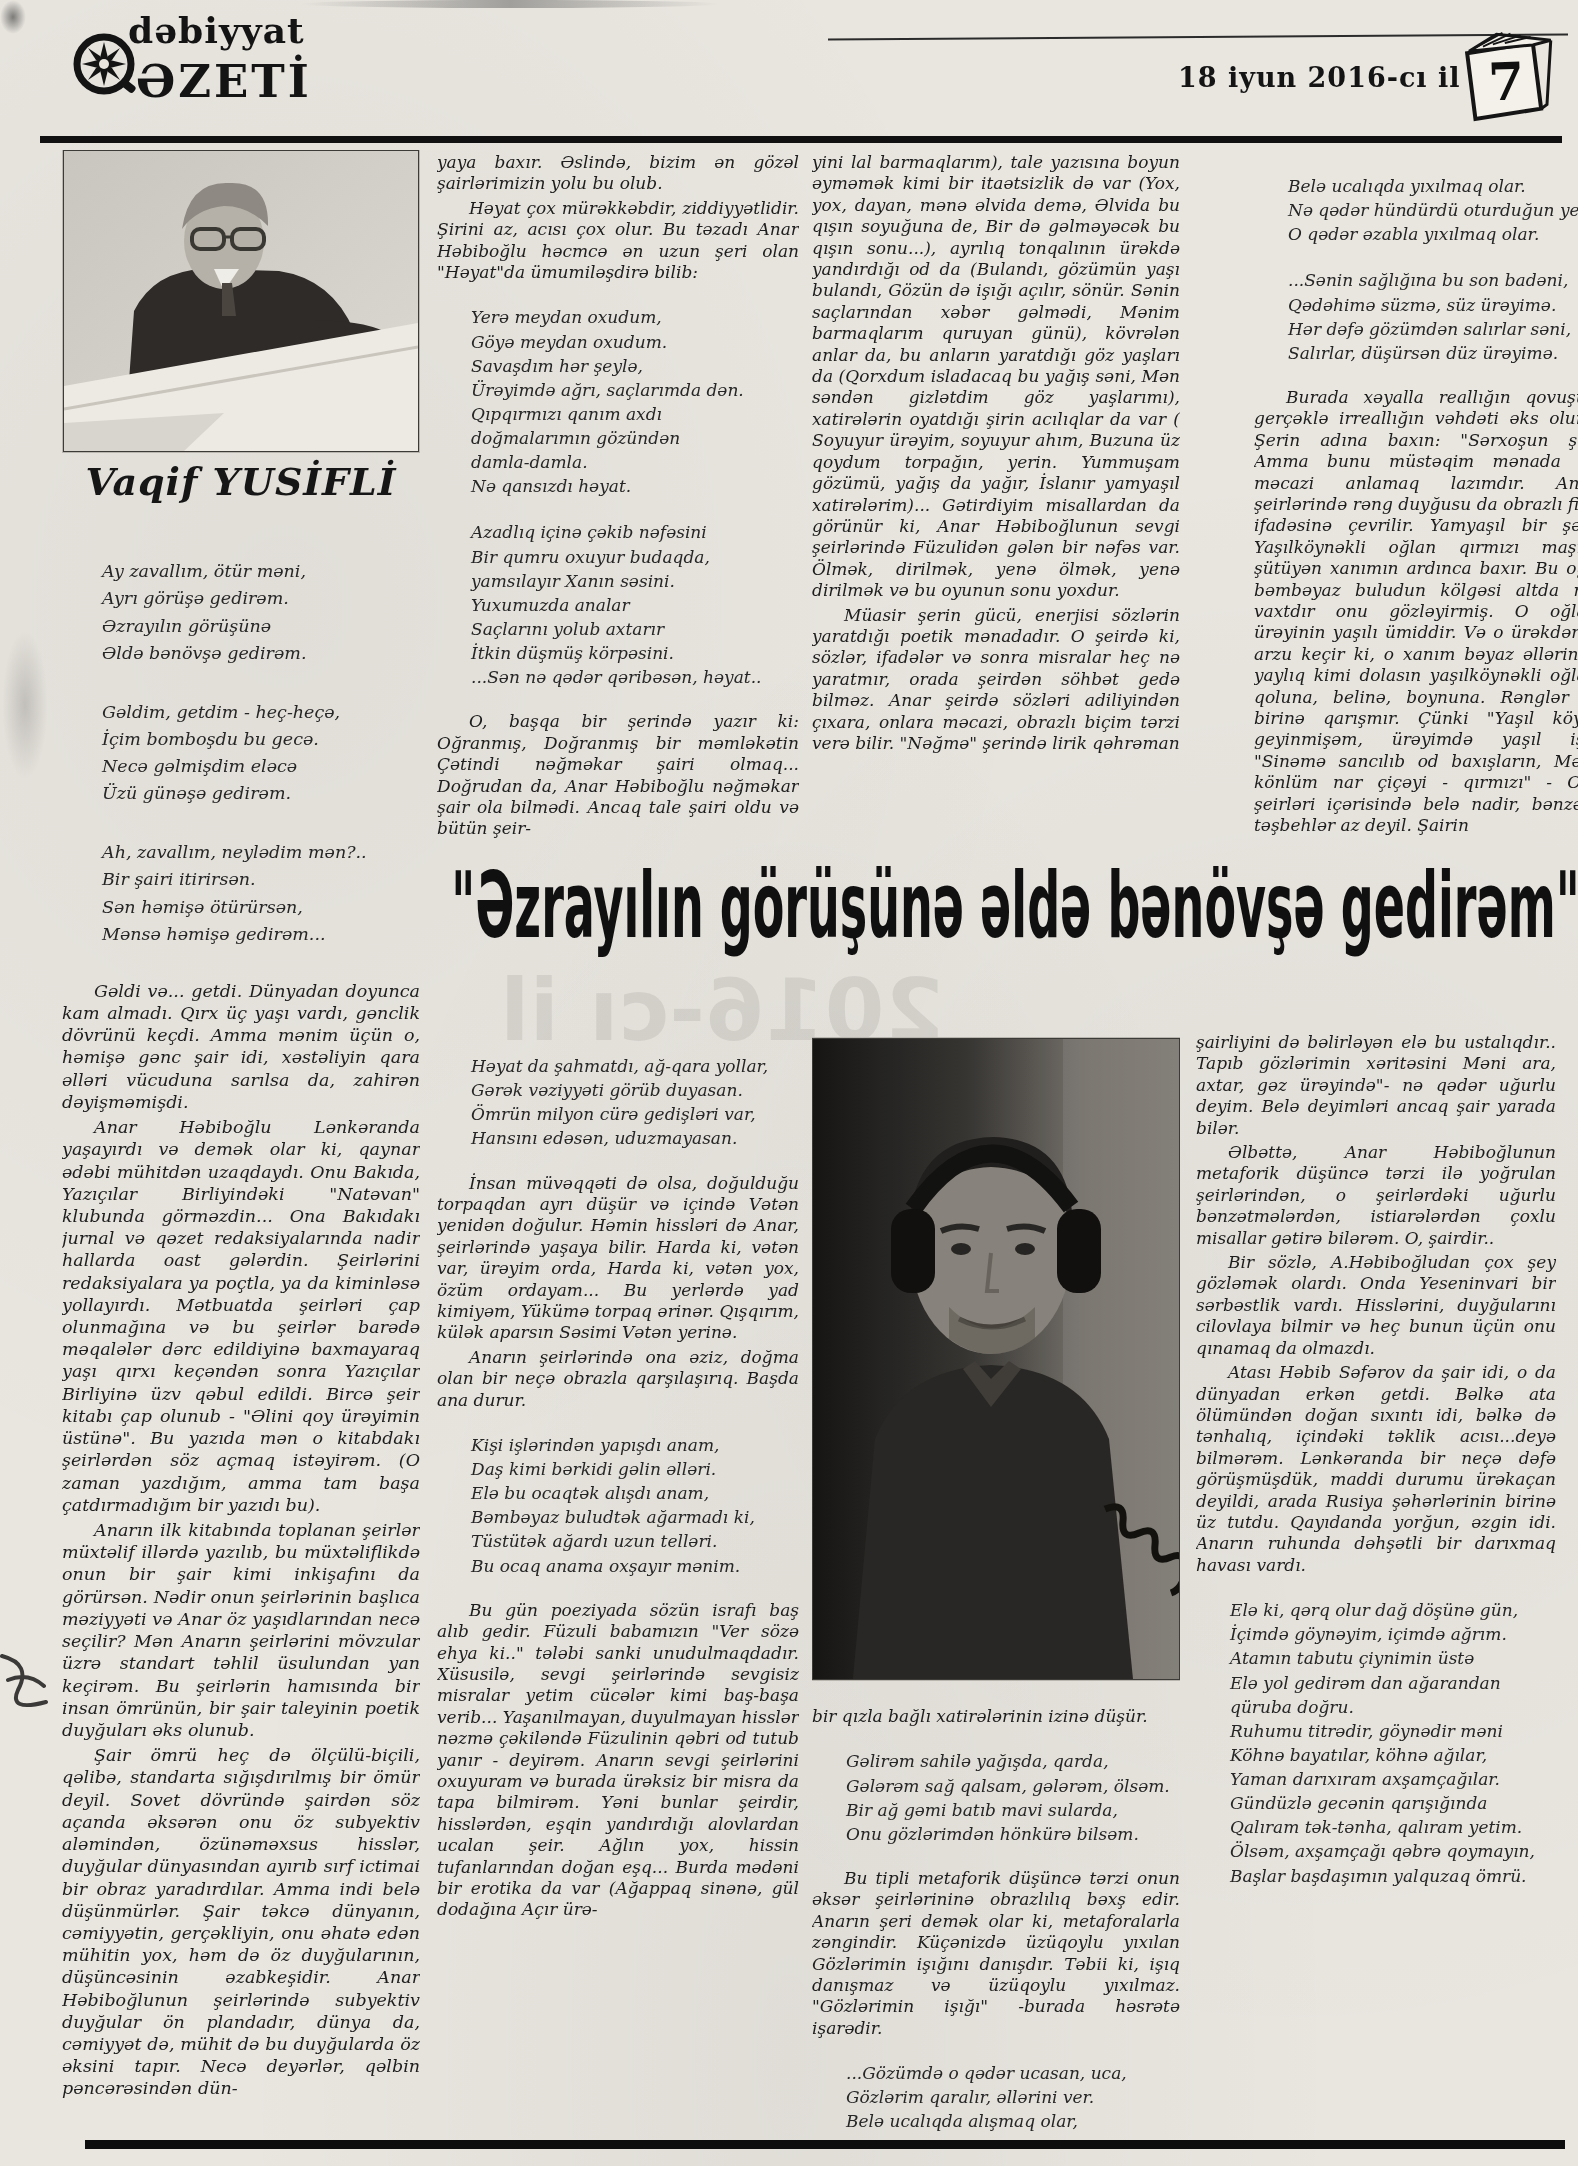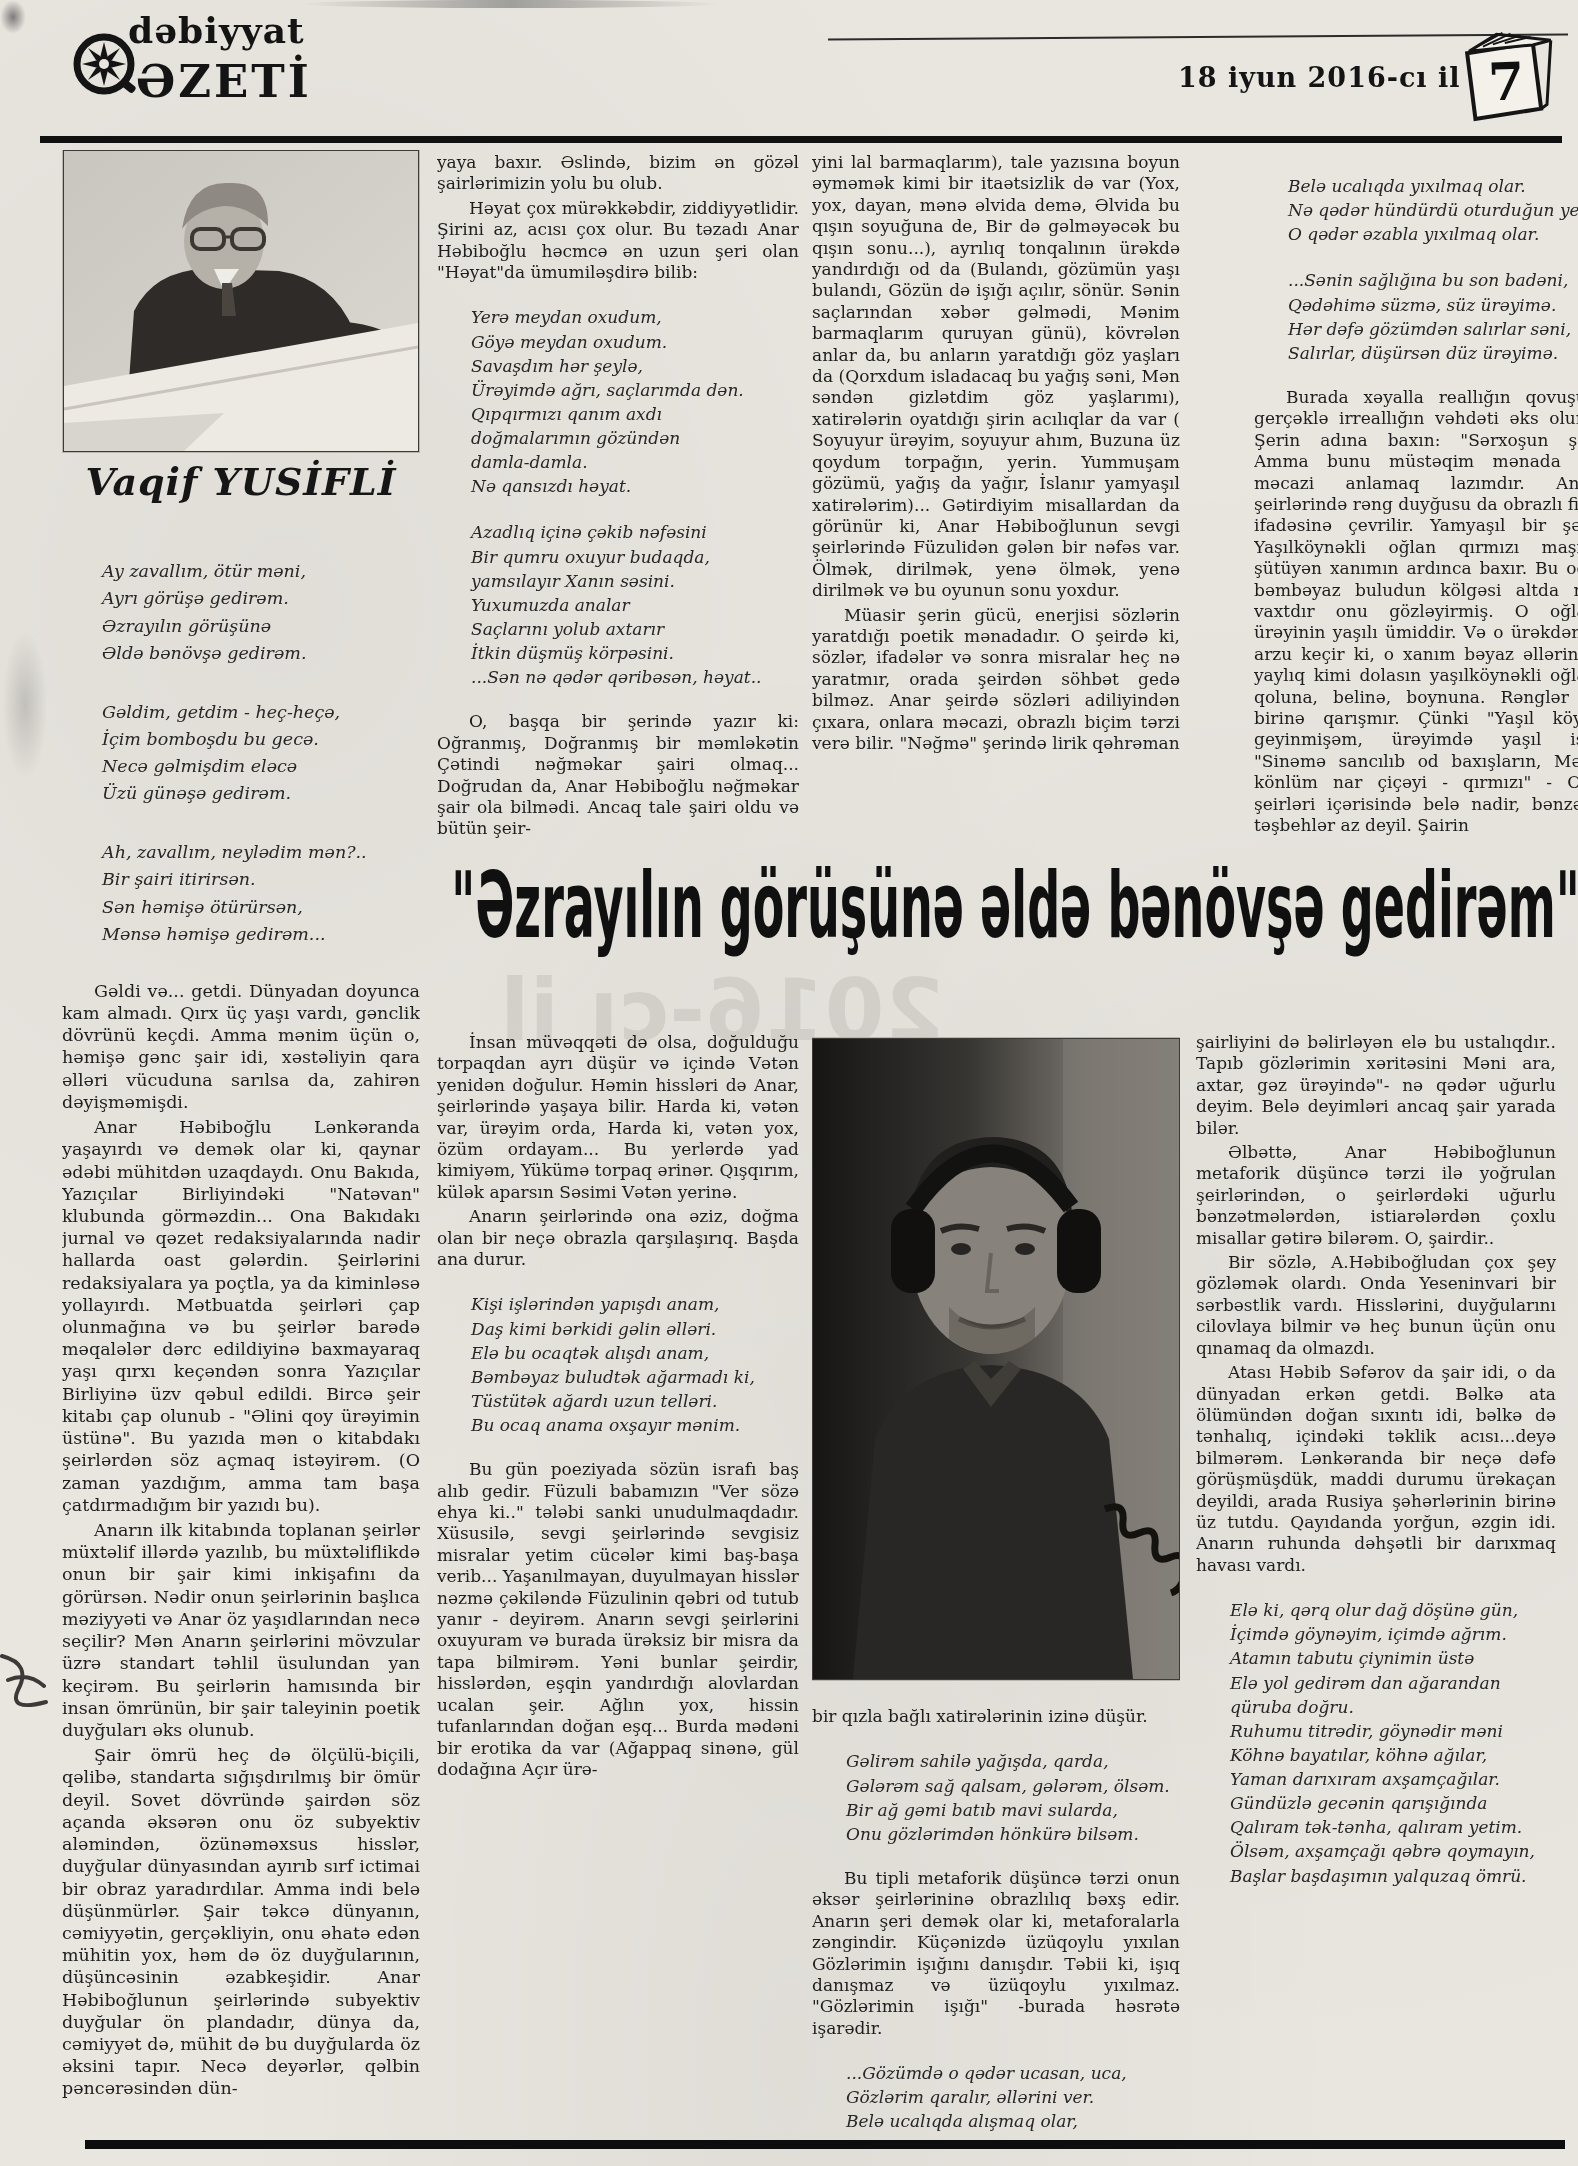--- a/index.html
+++ b/index.html
@@ -20,21 +20,21 @@
   .logo-emblem{margin-top:16px;}
   .logo-text{margin-left:-14px;line-height:0.9;}
   .logo-top{display:block;font-weight:bold;font-size:36px;letter-spacing:1px;color:#141414;}
   .logo-bottom{display:block;font-weight:bold;font-size:45px;letter-spacing:3px;color:#141414;margin-left:8px;margin-top:16px;}
   .issue-date{position:absolute;left:1178px;top:62px;font-weight:bold;font-size:27px;letter-spacing:1px;color:#141414;white-space:nowrap;}
   .page-book{position:absolute;left:1448px;top:22px;}
   .thin-top-line{position:absolute;left:828px;top:36px;width:740px;height:2px;background:#2b2b2b;transform:rotate(-0.4deg);}
   .masthead-rule{position:absolute;left:40px;top:136px;width:1522px;height:7px;background:#111;}
   
   .col{position:absolute;overflow:hidden;text-align:justify;font-size:17px;line-height:1.26;color:#1d1d1d;}
-  .para{margin:0 0 3px 0;text-indent:32px;}
+  .para{margin:0 0 3px 0;text-indent:32px;font-style:italic;}
   .para.noind{text-indent:0;}
   .stanza{font-style:italic;text-align:left;margin:22px 0 22px 34px;line-height:1.42;color:#262626;}
   .stanza .vline{white-space:nowrap;}
   #col1{left:62px;top:150px;width:358px;height:1996px;font-size:17.5px;line-height:1.27;}
   #col1 .stanza{line-height:1.55;margin:0 0 32px 40px;}
   #col2-top{left:437px;top:152px;width:362px;height:708px;}
   #col3-top{left:812px;top:152px;width:368px;height:708px;}
   #col4-top{left:1254px;top:152px;width:360px;height:708px;}
   #col2-bottom{left:437px;top:1032px;width:362px;height:1106px;}
   #col3-bottom{left:812px;top:1032px;width:368px;height:1106px;}
@@ -204,20 +204,26 @@
     </div>
 
   <div class="ghost" id="ghost1">2016-cı il</div>
   <div class="ghost" id="ghost2">qəzeti</div>
 
   <div class="headline-wrap">
     <h1 class="headline">"Əzrayılın görüşünə əldə bənövşə gedirəm"</h1>
   </div>
 
   <div class="col" id="col2-bottom">
+      <div class="stanza">
+        <div class="vline">Həyat da şahmatdı, ağ-qara yollar,</div>
+        <div class="vline">Gərək vəziyyəti görüb duyasan.</div>
+        <div class="vline">Ömrün milyon cürə gedişləri var,</div>
+        <div class="vline">Hansını edəsən, uduzmayasan.</div>
+      </div>
       <p class="para">İnsan müvəqqəti də olsa, doğulduğu torpaqdan ayrı düşür və içində Vətən yenidən doğulur. Həmin hissləri də Anar, şeirlərində yaşaya bilir. Harda ki, vətən var, ürəyim orda, Harda ki, vətən yox, özüm ordayam... Bu yerlərdə yad kimiyəm, Yükümə torpaq ərinər. Qışqırım, külək aparsın Səsimi Vətən yerinə.</p>
       <p class="para">Anarın şeirlərində ona əziz, doğma olan bir neçə obrazla qarşılaşırıq. Başda ana durur.</p>
       <div class="stanza">
         <div class="vline">Kişi işlərindən yapışdı anam,</div>
         <div class="vline">Daş kimi bərkidi gəlin əlləri.</div>
         <div class="vline">Elə bu ocaqtək alışdı anam,</div>
         <div class="vline">Bəmbəyaz buludtək ağarmadı ki,</div>
         <div class="vline">Tüstütək ağardı uzun telləri.</div>
         <div class="vline">Bu ocaq anama oxşayır mənim.</div>
       </div>

